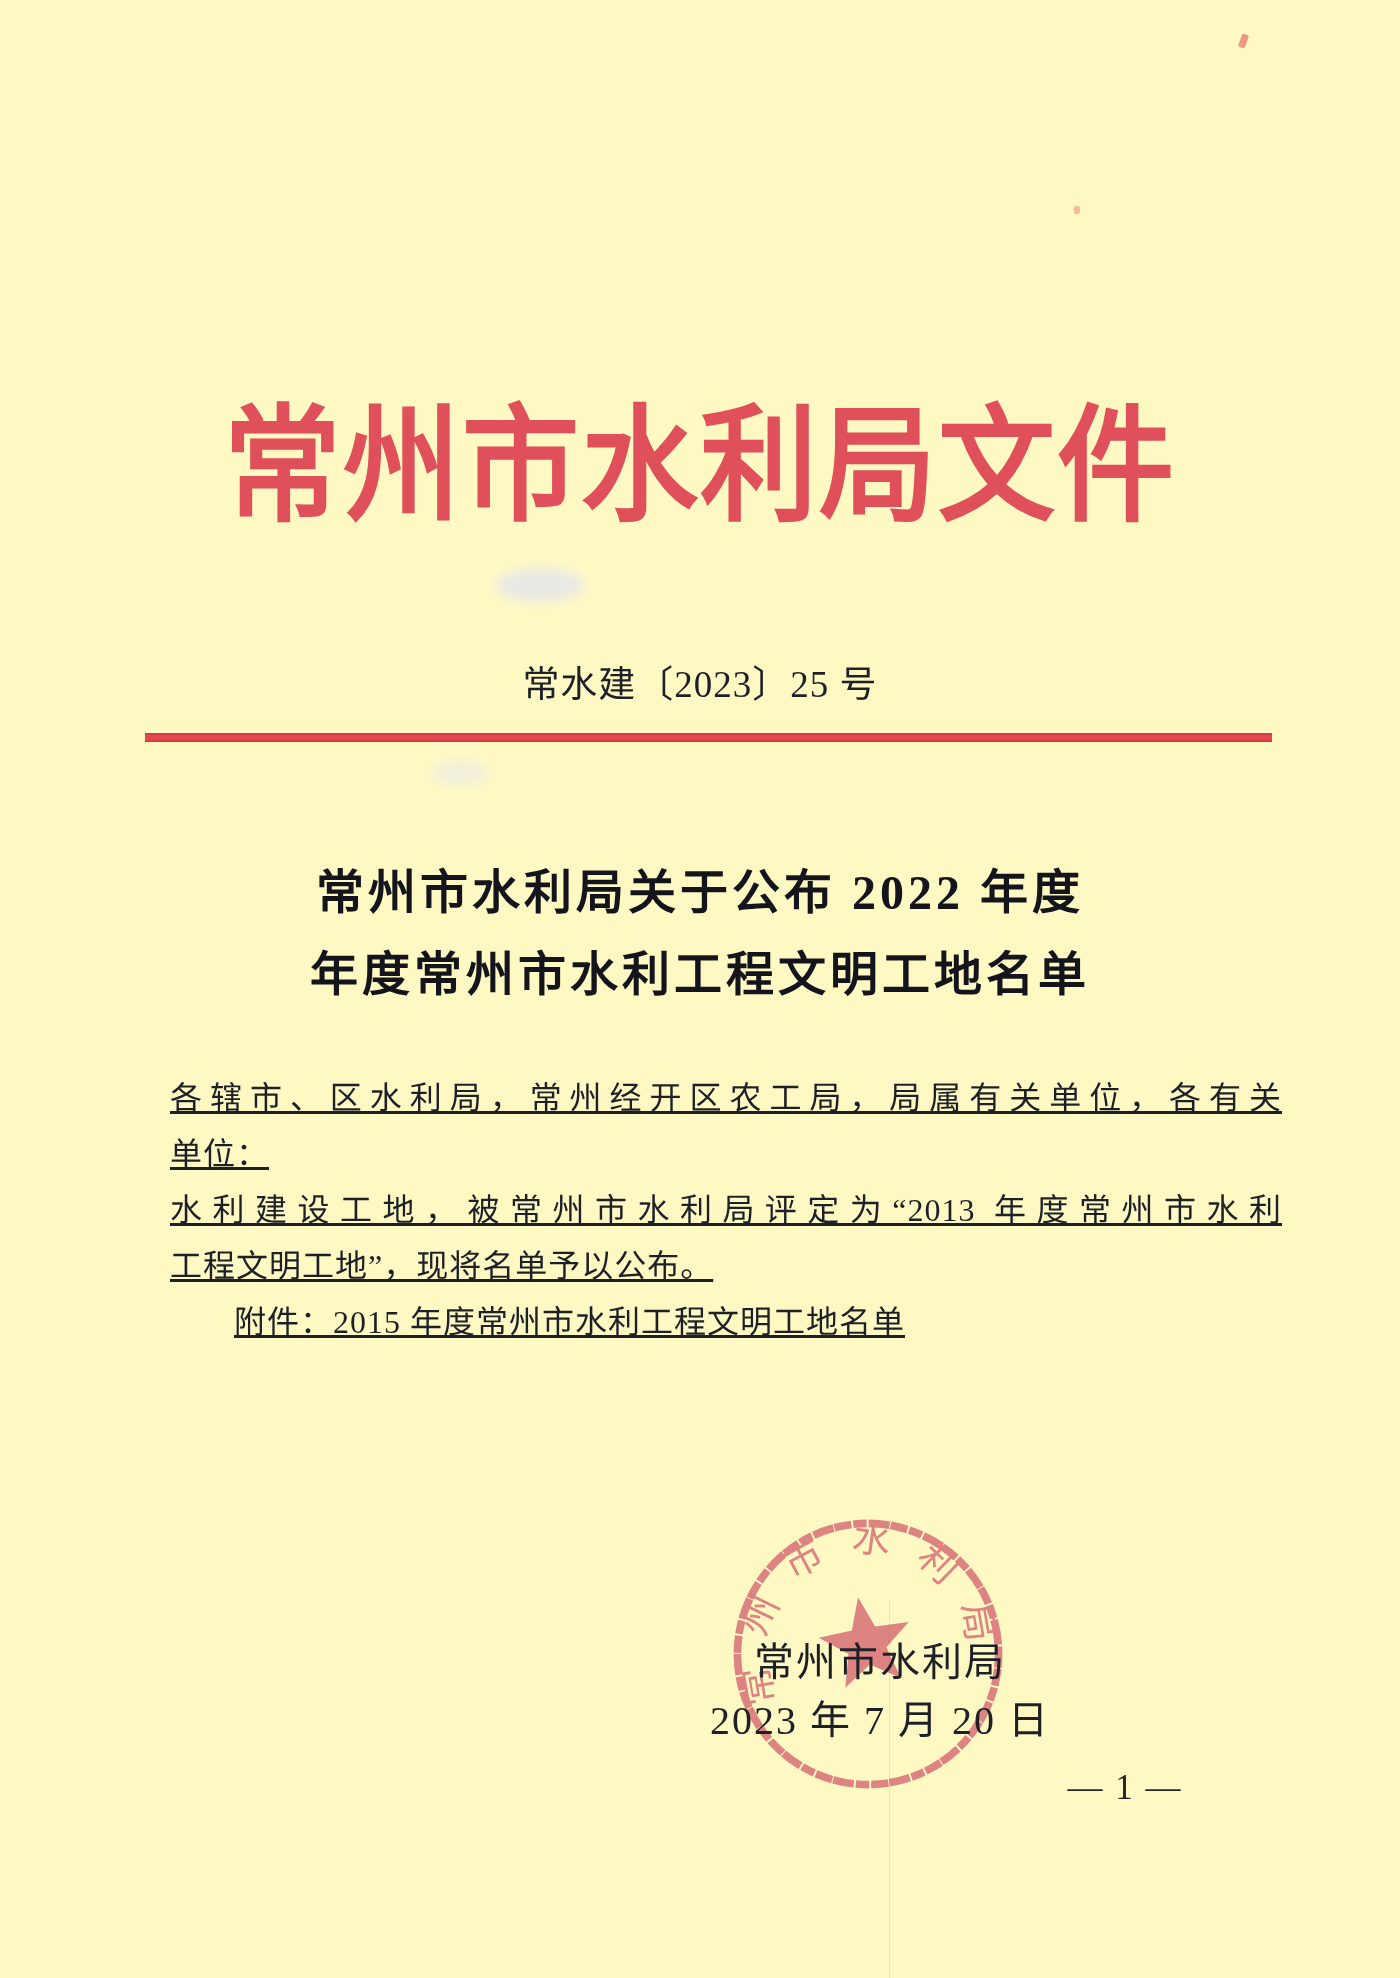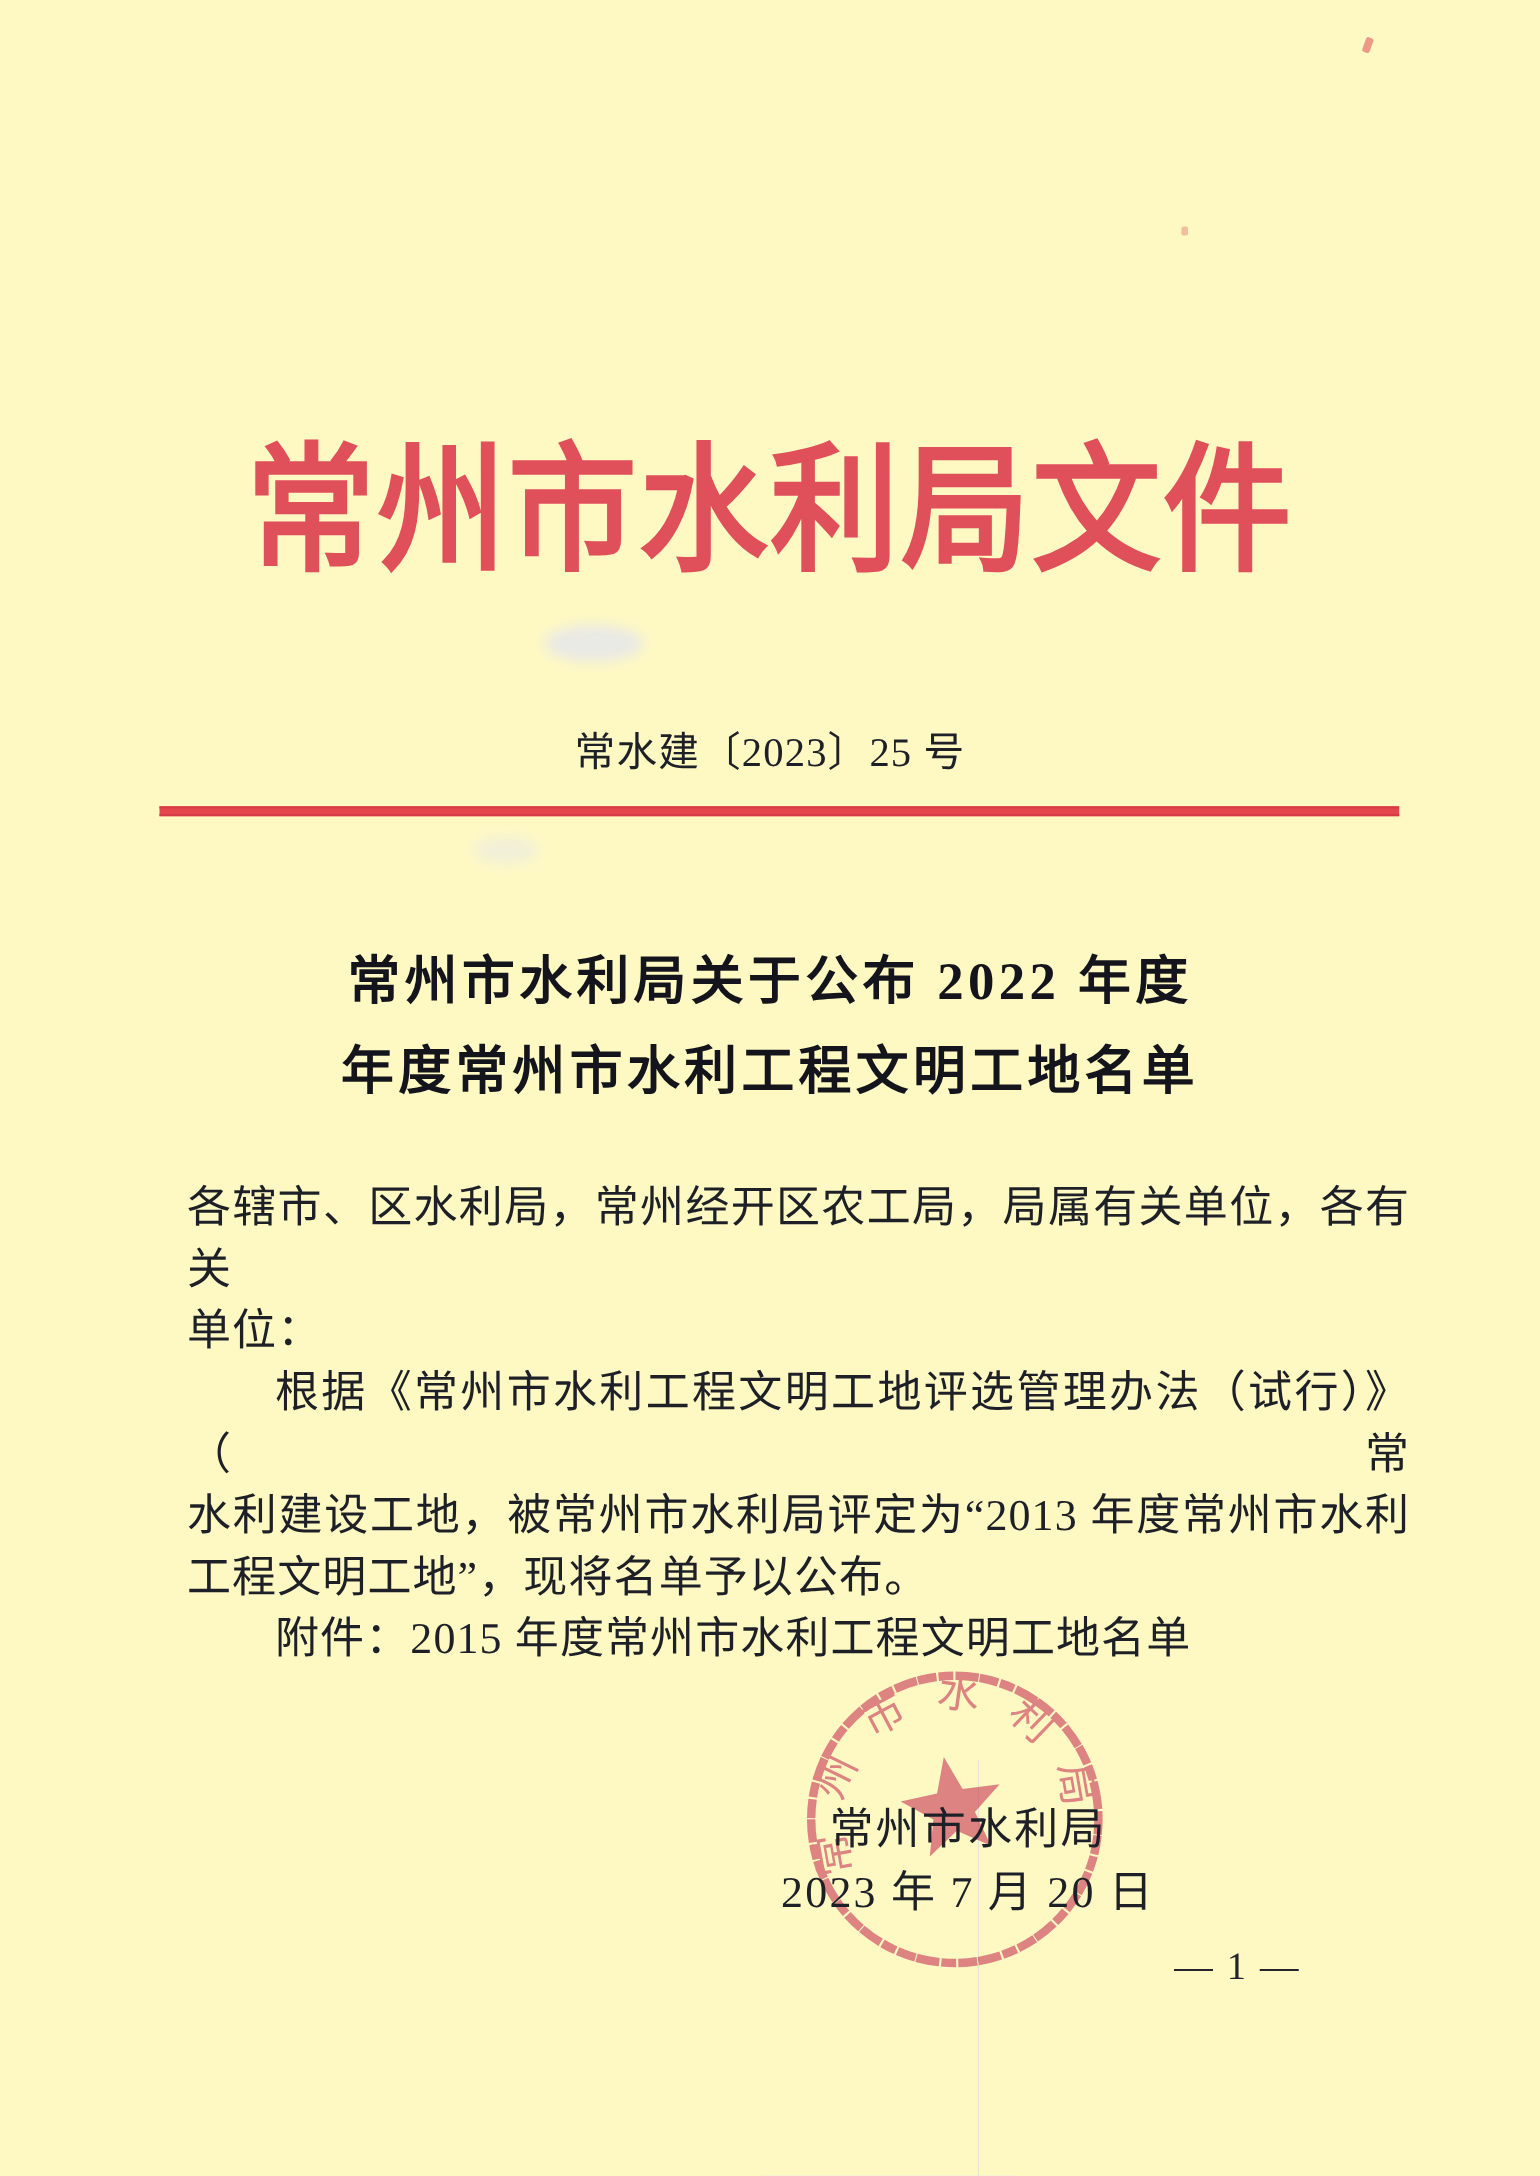--- a/index.html
+++ b/index.html
@@ -39,21 +39,21 @@
     position:absolute;top:852px;left:0;width:100%;
     text-align:center;
     font-weight:bold;
     color:#14151c;
     font-size:48px;line-height:82px;
     letter-spacing:4px;
   }
   
   .body-block{
     position:absolute;top:1070px;left:170px;width:1112px;
-    font-size:40px;line-height:56px;
+    font-size:32px;line-height:56px;text-decoration:underline;
   }
   .body-block p{margin:0;padding:0;letter-spacing:1px;}
   .j{text-align:justify;text-align-last:justify;}
   .ind{text-indent:2em;}
   .attachment{margin-top:48px;text-indent:2em;letter-spacing:1px;}
   
   .sig-block{
     position:absolute;top:1634px;left:620px;width:520px;
     text-align:center;
     font-size:40px;line-height:58px;
@@ -97,21 +97,20 @@
   <div class="red-line" style="background:#e6474f"></div>
 
   <div class="notice-title">
     <div>常州市水利局关于公布 2022 年度</div>
     <div>年度常州市水利工程文明工地名单</div>
   </div>
 
   <div class="body-block">
     <p class="j">各辖市、区水利局，常州经开区农工局，局属有关单位，各有关</p>
     <p>单位：</p>
-    <p class="j ind">根据《常州市水利工程文明工地评选管理办法（试行）》（常</p>
     <p class="j">水利建设工地，被常州市水利局评定为“2013 年度常州市水利</p>
     <p>工程文明工地”，现将名单予以公布。</p>
     <p class="attachment">附件：2015 年度常州市水利工程文明工地名单</p>
   </div>
 
   <svg class="seal" viewBox="0 0 300 300">
     <g transform="rotate(-10 150 150)" fill="#c9395a" stroke="none" opacity="0.72">
       <circle cx="150" cy="150" r="136" fill="none" stroke="#c9395a" stroke-width="8" stroke-dasharray="14 2 22 1 18 2"></circle>
       <polygon points="150,90 162.3,123 197.6,124.5 170,146.5 179.4,180.5 150,161 120.6,180.5 130,146.5 102.4,124.5 137.7,123"></polygon>
       <path id="sealArc" d="M 64 210 A 105 105 0 1 1 236 210" fill="none"></path>

